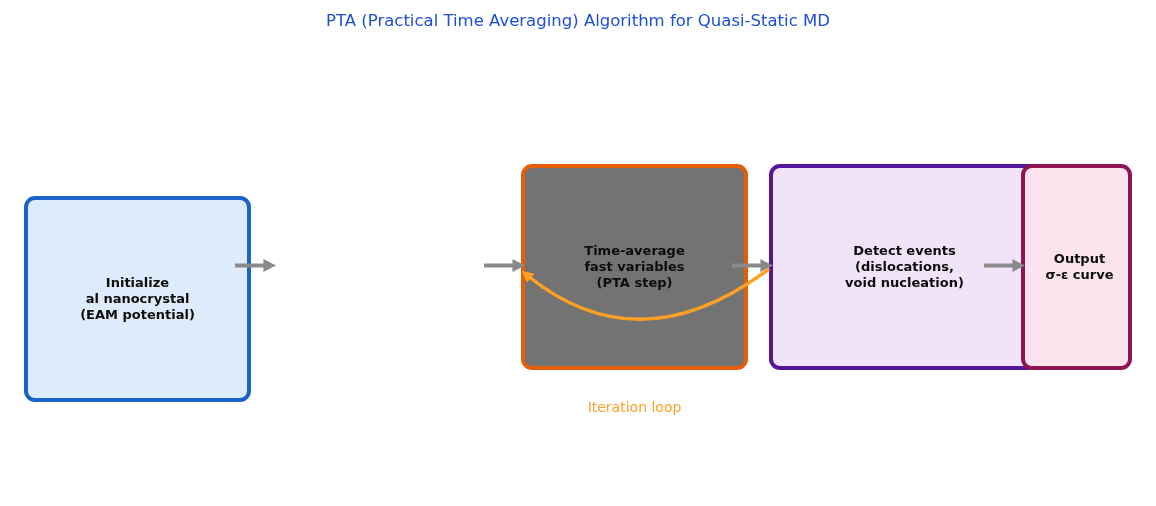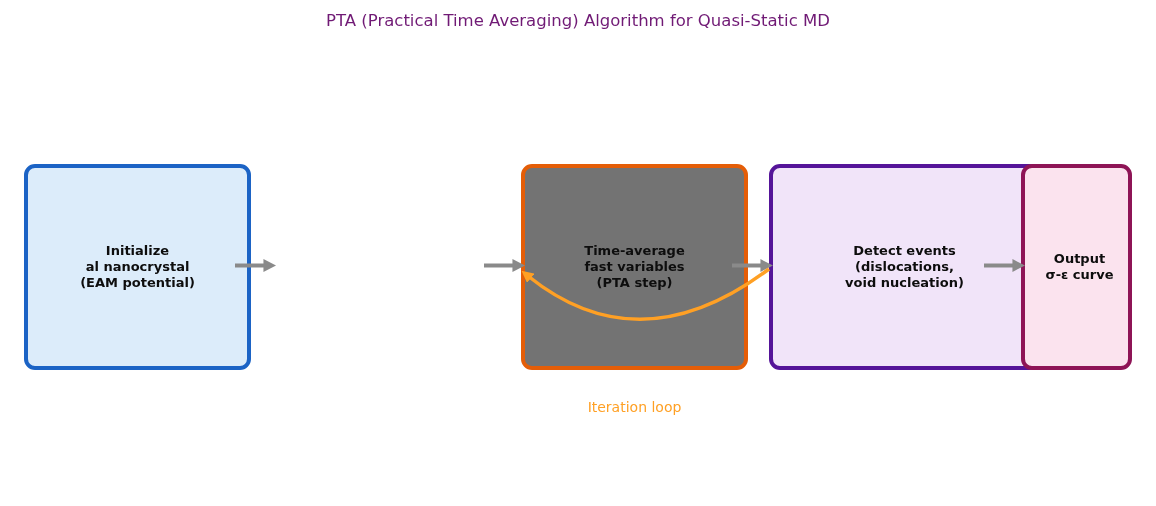--- a/index.html
+++ b/index.html
@@ -15,21 +15,21 @@
     background: #ffffff;
     overflow: hidden;
   }
   .diagram-title {
     position: absolute;
     top: 11px;
     left: 0;
     width: 100%;
     text-align: center;
     font-size: 16.5px;
-    color: #701a75;
+    color: #1d4ed8;
   }
   .node {
     position: absolute;
     top: 164px;
     height: 206px;
     box-sizing: border-box;
     border: 4px solid #000;
     border-radius: 11px;
     display: flex;
     align-items: center;
@@ -73,21 +73,21 @@
     font-size: 14px;
   }
 </style>
 </head>
 <body>
 
 <div class="canvas">
 
   <div class="diagram-title">PTA (Practical Time Averaging) Algorithm for Quasi-Static MD</div>
 
-  <div class="node node-0" style="background-color: rgb(220, 236, 250); border-color: rgb(27, 99, 197);">
+  <div class="node node-0" style="background-color: rgb(220, 236, 250); border-color: rgb(27, 99, 197); margin-top: 32px;">
     <div class="node-text">Initialize
 al nanocrystal
 (EAM potential)</div>
   </div>
 
 
   <div class="node node-2" style="background-color: #737373; border-color: rgb(228, 93, 7);">
     <div class="node-text">Time-average
 fast variables
 (PTA step)</div>

